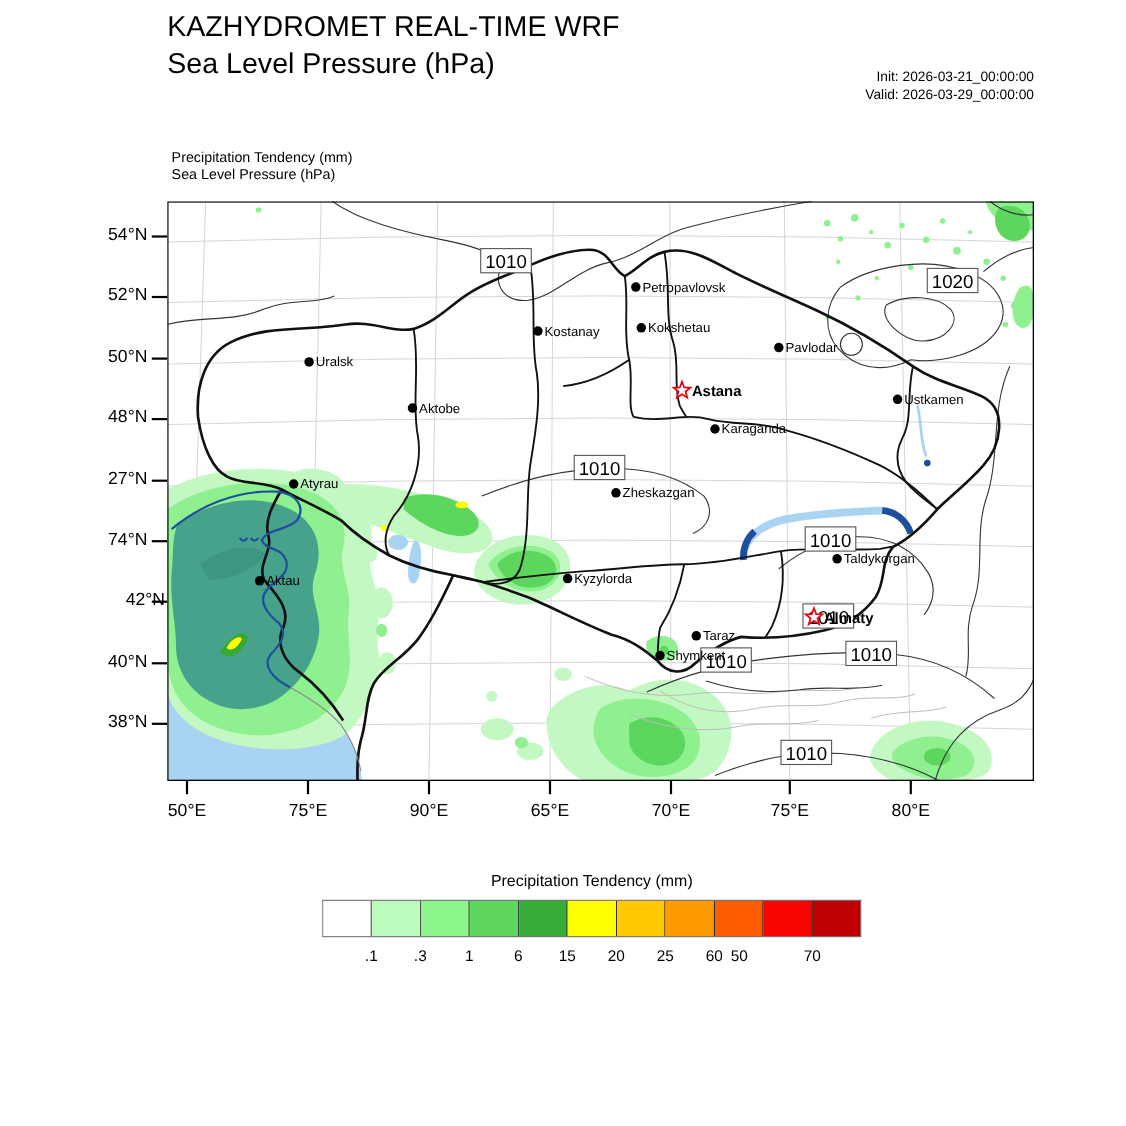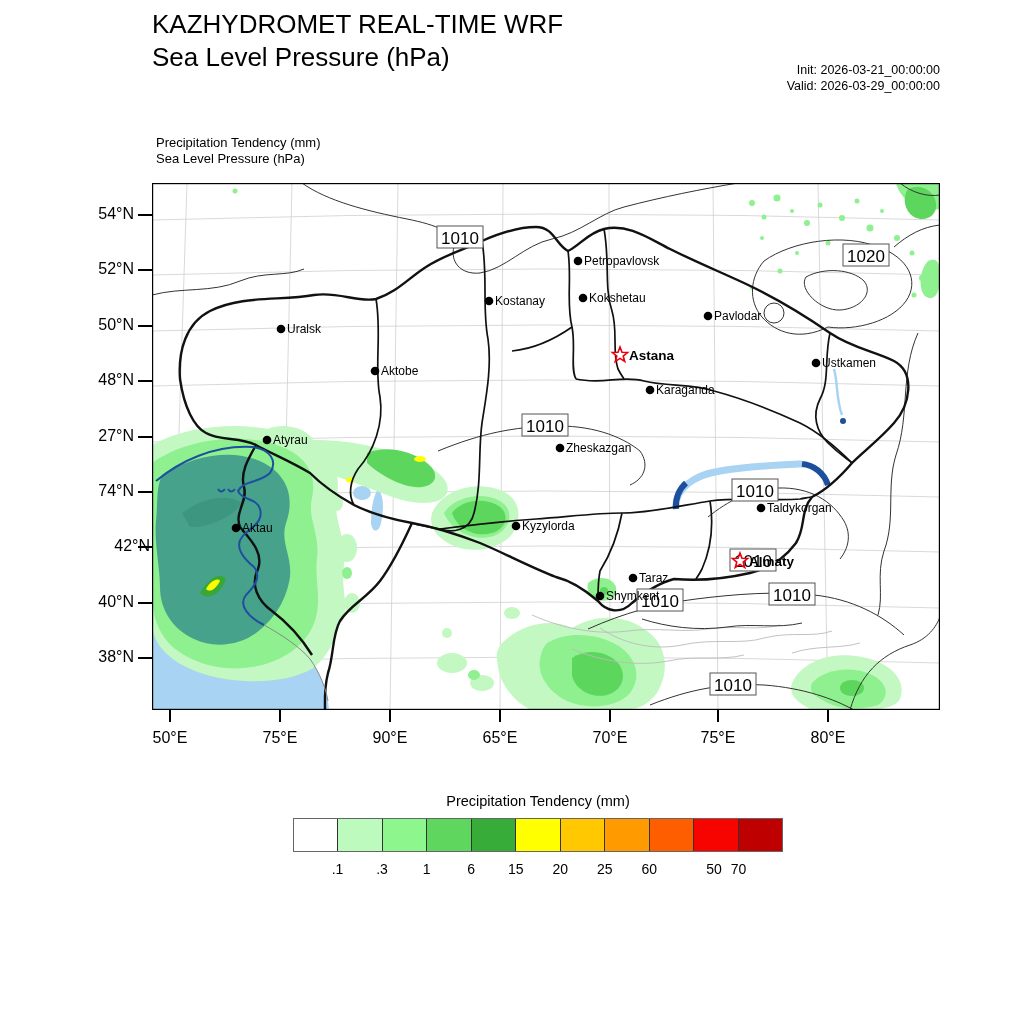--- a/index.html
+++ b/index.html
@@ -382,17 +382,17 @@
     </div>
   <div id="cb-ticks">
       <span class="cb-tick" style="left: 44.5455px;">.1</span>
       <span class="cb-tick" style="left: 89.0909px;">.3</span>
       <span class="cb-tick" style="left: 133.636px;">1</span>
       <span class="cb-tick" style="left: 178.182px;">6</span>
       <span class="cb-tick" style="left: 222.727px;">15</span>
       <span class="cb-tick" style="left: 267.273px;">20</span>
       <span class="cb-tick" style="left: 311.818px;">25</span>
       <span class="cb-tick" style="left: 356.364px;">60</span>
-      <span class="cb-tick" style="left: 421px;">50</span>
+      <span class="cb-tick" style="left: 379px;">50</span>
       <span class="cb-tick" style="left: 445.455px;">70</span>
     </div>
 
 </div>
 
 </body></html>

